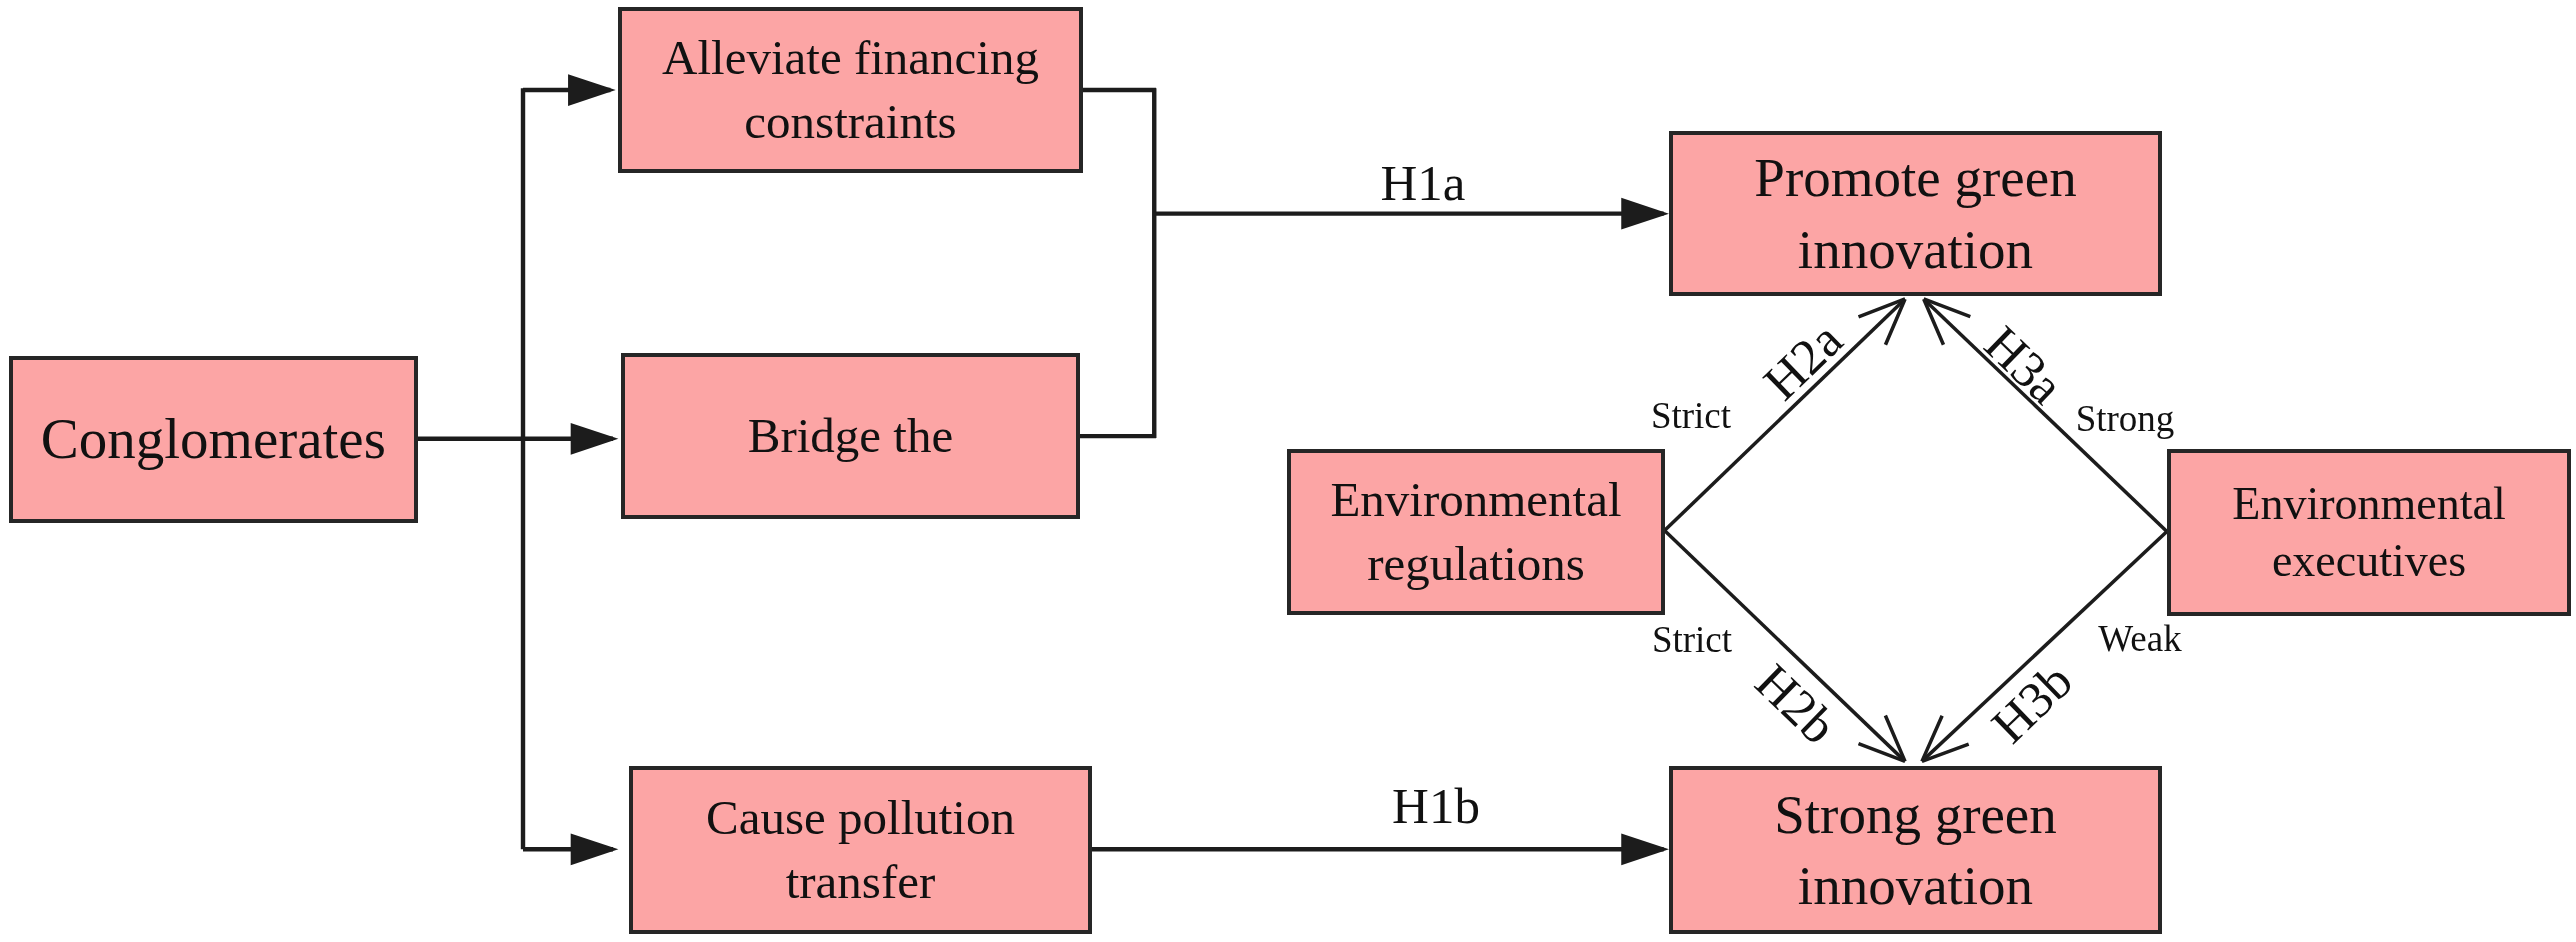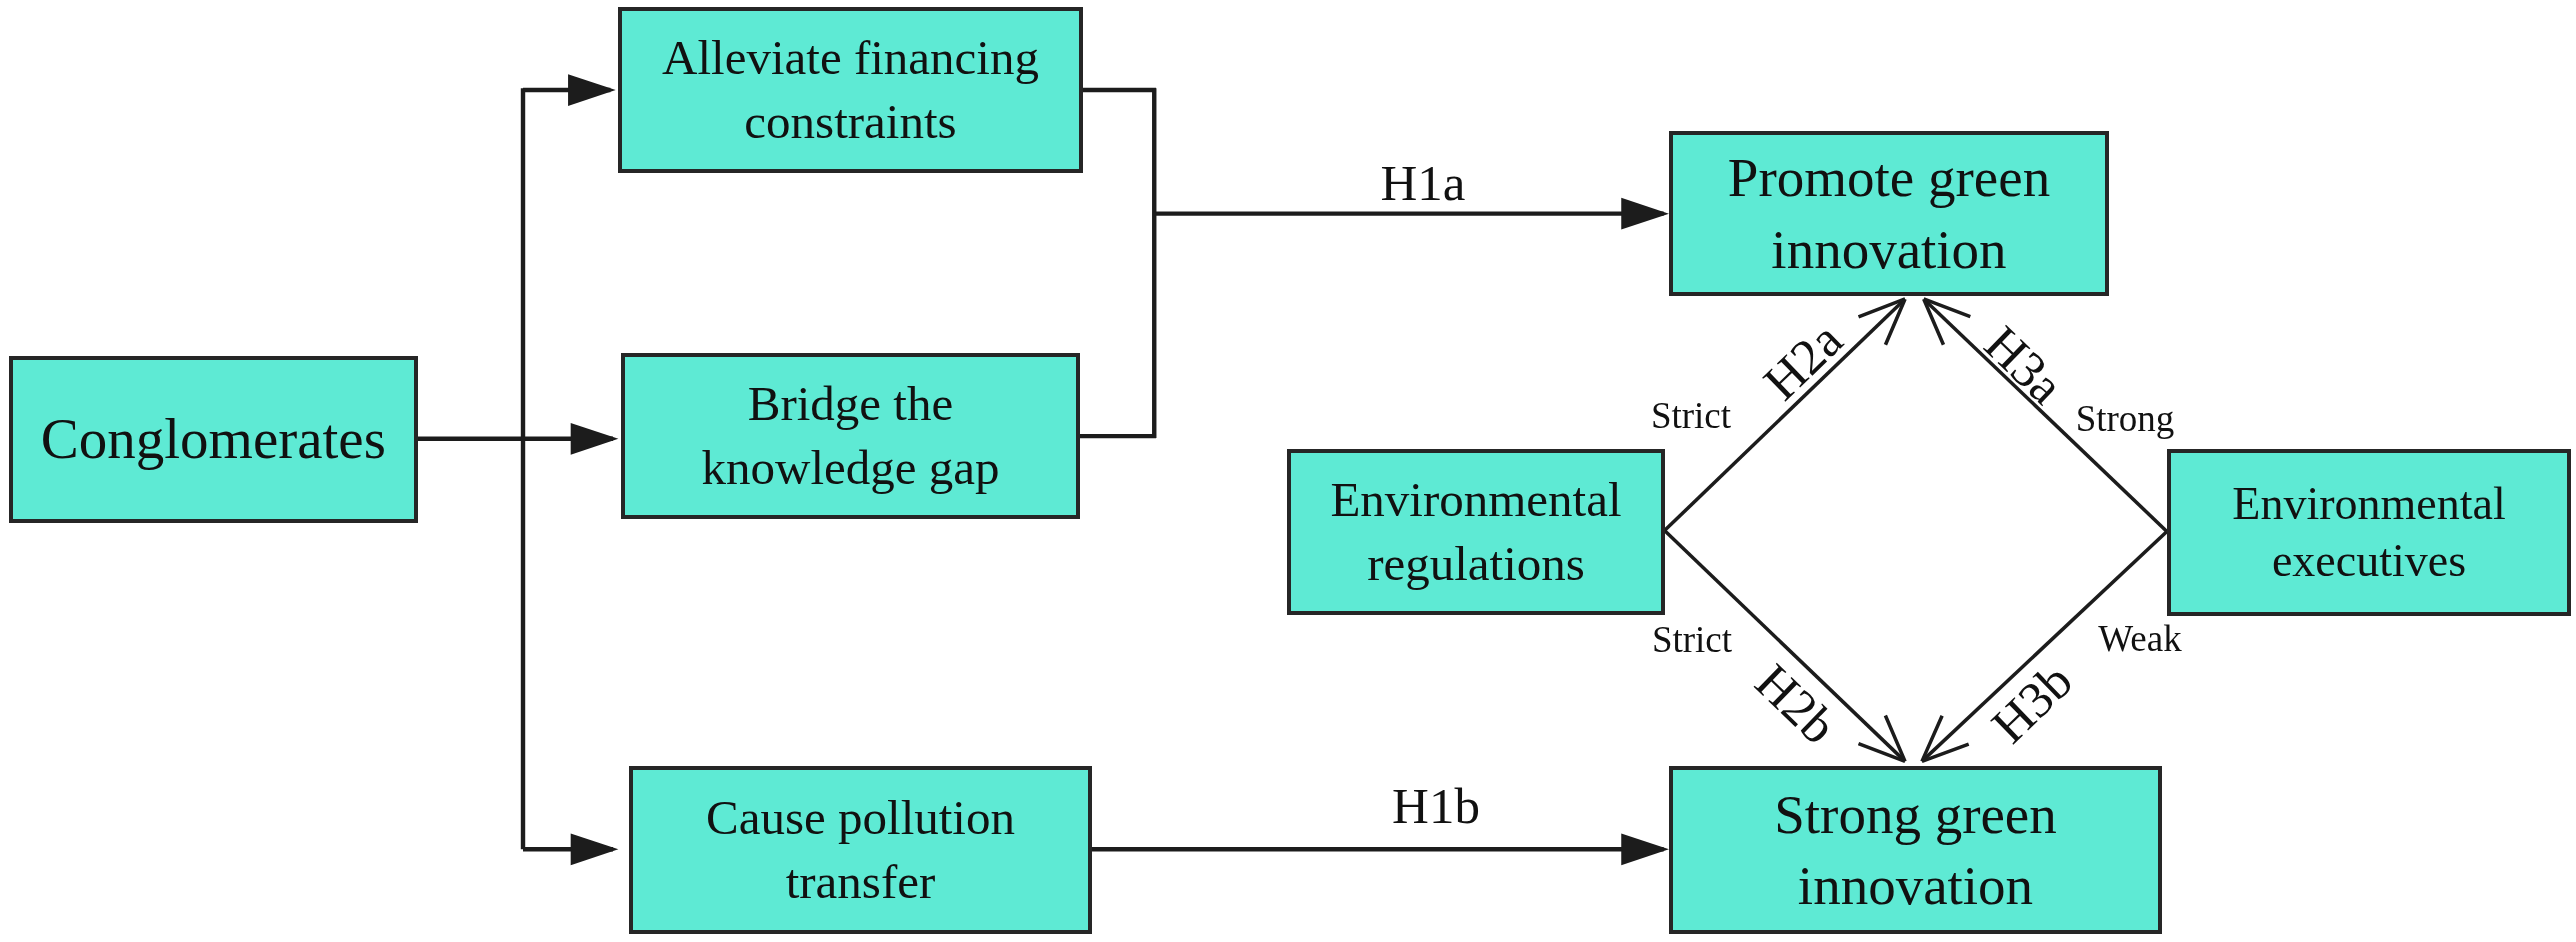--- a/index.html
+++ b/index.html
@@ -8,33 +8,33 @@
     width:2576px;height:942px;
     background:#ffffff;
     font-family:"Liberation Serif","DejaVu Serif",serif;
     color:#111111;
     overflow:hidden;
   }
   svg.wires{position:absolute;left:0;top:0;width:2576px;height:942px;}
   .node{
     position:absolute;
     box-sizing:border-box;
-    background:#5eead4;
+    background:#fca5a5;
     border:4.4px solid #262626;
     display:flex;flex-direction:column;
     align-items:center;justify-content:center;
     text-align:center;
     line-height:1.3;
   }
   .node .ln{white-space:nowrap;}
   .n-conglomerates{left:8.8px;top:356px;width:409px;height:167px;font-size:57px;align-items:center;}
   .n-alleviate{left:618px;top:7px;width:465px;height:166px;font-size:49px;}
   .n-bridge{left:621px;top:353px;width:459px;height:166px;font-size:49px;}
   .n-cause{left:629px;top:766px;width:463px;height:168px;font-size:49px;}
-  .n-promote{left:1669px;top:131px;width:440px;height:165px;font-size:55px;}
+  .n-promote{left:1669px;top:131px;width:493px;height:165px;font-size:55px;}
   .n-inhibit{left:1669px;top:766px;width:493px;height:168px;font-size:55px;}
   .n-envreg{left:1287px;top:449px;width:378px;height:166px;font-size:49px;}
   .n-envaware{left:2167px;top:449px;width:404px;height:167px;font-size:46px;line-height:1.22;}
   .elabel{
     position:absolute;
     transform:translate(-50%,-50%) rotate(var(--r,0deg));
     font-size:51px;
     white-space:nowrap;
   }
   .mlabel{
@@ -82,21 +82,20 @@
     <div class="ln">Conglomerates</div>
   </div>
 
   <div class="node n-alleviate">
     <div class="ln">Alleviate financing</div>
     <div class="ln">constraints</div>
   </div>
 
   <div class="node n-bridge">
     <div class="ln">Bridge the</div>
-    <div class="ln">knowledge gap</div>
   </div>
 
   <div class="node n-cause">
     <div class="ln">Cause pollution</div>
     <div class="ln">transfer</div>
   </div>
 
   <div class="node n-promote">
     <div class="ln">Promote green</div>
     <div class="ln">innovation</div>

